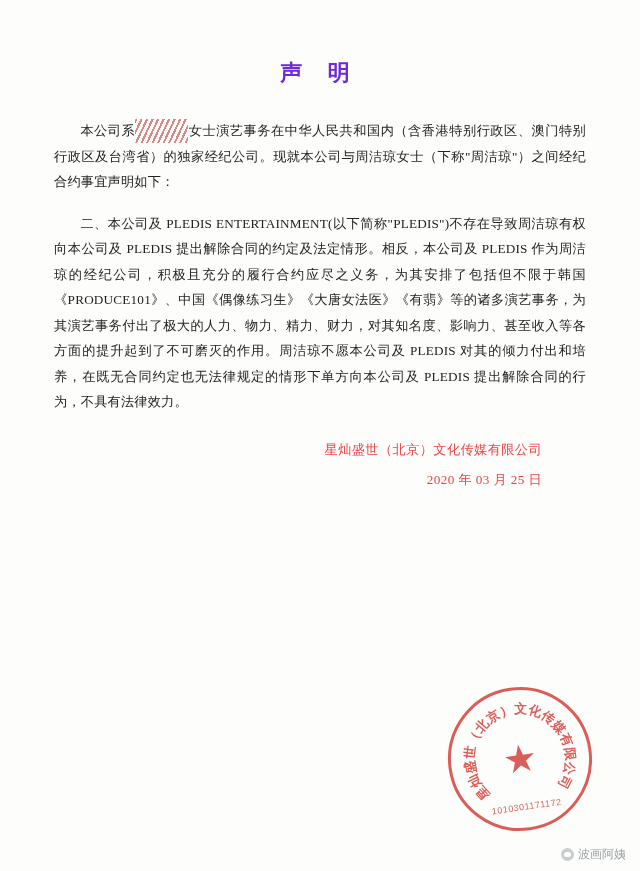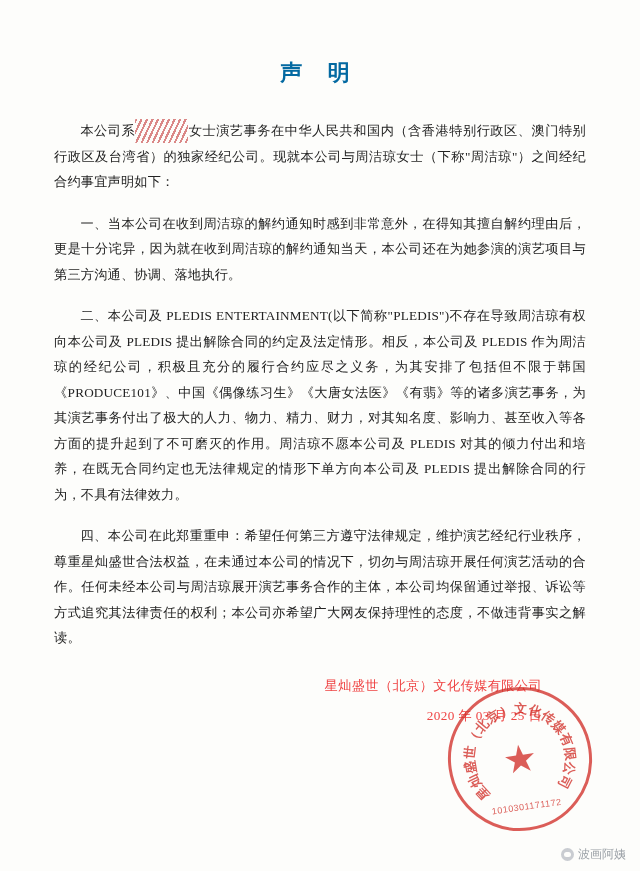--- a/index.html
+++ b/index.html
@@ -19,21 +19,21 @@
     position: absolute;
     inset: 0;
     background: #fdfdfb;
     padding: 0;
   }
   .doc-title {
     text-align: center;
     font-size: 22px;
     letter-spacing: 10px;
     font-weight: 700;
-    color: #0369a1;
+    color: #6d28d9;
     margin: 58px 0 30px 0;
     font-family: "Liberation Serif", "DejaVu Serif", serif;
   }
   .body-wrap {
     padding: 0 54px 0 54px;
   }
   p.para {
     font-size: 13.2px;
     line-height: 25.5px;
     text-align: justify;
@@ -162,26 +162,24 @@
 <body>
 
 <div class="page">
 
   <div class="doc-title">声 明</div>
 
   <div class="body-wrap">
 
     <p class="para indent"><span>本公司系</span><span class="redacted">程潇</span><span>女士演艺事务在中华人民共和国内（含香港特别行政区、澳门特别行政区及台湾省）的独家经纪公司。现就本公司与周洁琼女士（下称"周洁琼"）之间经纪合约事宜声明如下：</span></p>
 
-    <p class="para indent">一、当本公司在收到周洁琼的解约通知时感到非常意外，在得知其擅自解约理由后，更是十分诧异，因为就在收到周洁琼的解约通知当天，本公司还在为她参演的演艺项目与第三方沟通、协调、落地执行。</p>
 
     <p class="para indent">二、本公司及 PLEDIS ENTERTAINMENT(以下简称"PLEDIS")不存在导致周洁琼有权向本公司及 PLEDIS 提出解除合同的约定及法定情形。相反，本公司及 PLEDIS 作为周洁琼的经纪公司，积极且充分的履行合约应尽之义务，为其安排了包括但不限于韩国《PRODUCE101》、中国《偶像练习生》《大唐女法医》《有翡》等的诸多演艺事务，为其演艺事务付出了极大的人力、物力、精力、财力，对其知名度、影响力、甚至收入等各方面的提升起到了不可磨灭的作用。周洁琼不愿本公司及 PLEDIS 对其的倾力付出和培养，在既无合同约定也无法律规定的情形下单方向本公司及 PLEDIS 提出解除合同的行为，不具有法律效力。</p>
 
 
-    <p class="para indent">四、本公司在此郑重重申：希望任何第三方遵守法律规定，维护演艺经纪行业秩序，尊重星灿盛世合法权益，在未通过本公司的情况下，切勿与周洁琼开展任何演艺活动的合作。任何未经本公司与周洁琼展开演艺事务合作的主体，本公司均保留通过举报、诉讼等方式追究其法律责任的权利；本公司亦希望广大网友保持理性的态度，不做违背事实之解读。</p>
 
 
     <div class="sig-block">
       <div class="sig-line">星灿盛世（北京）文化传媒有限公司</div>
       <div class="sig-line date-line">2020 年 03 月 25 日</div>
     </div>
 
   </div>
 
   <div class="stamp">

